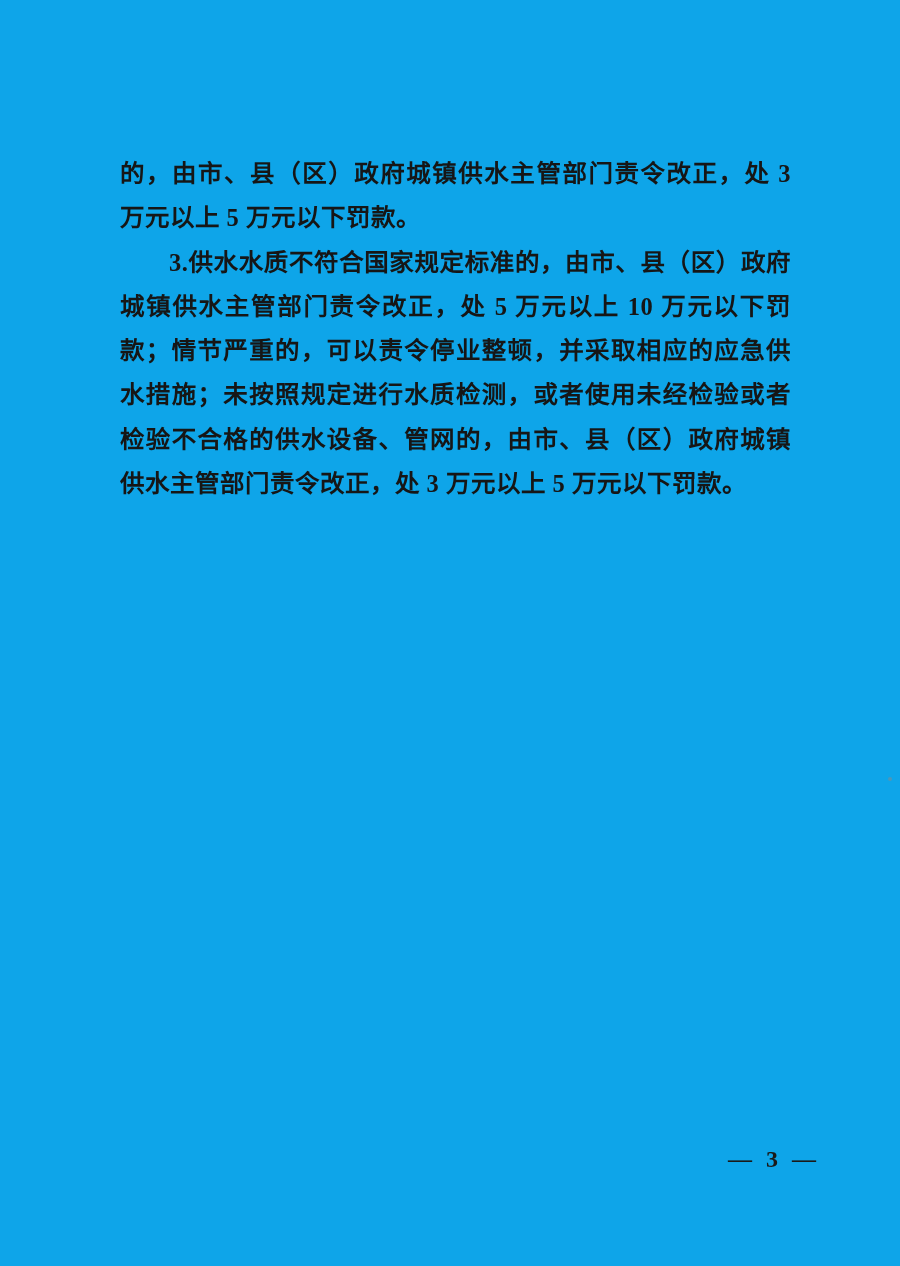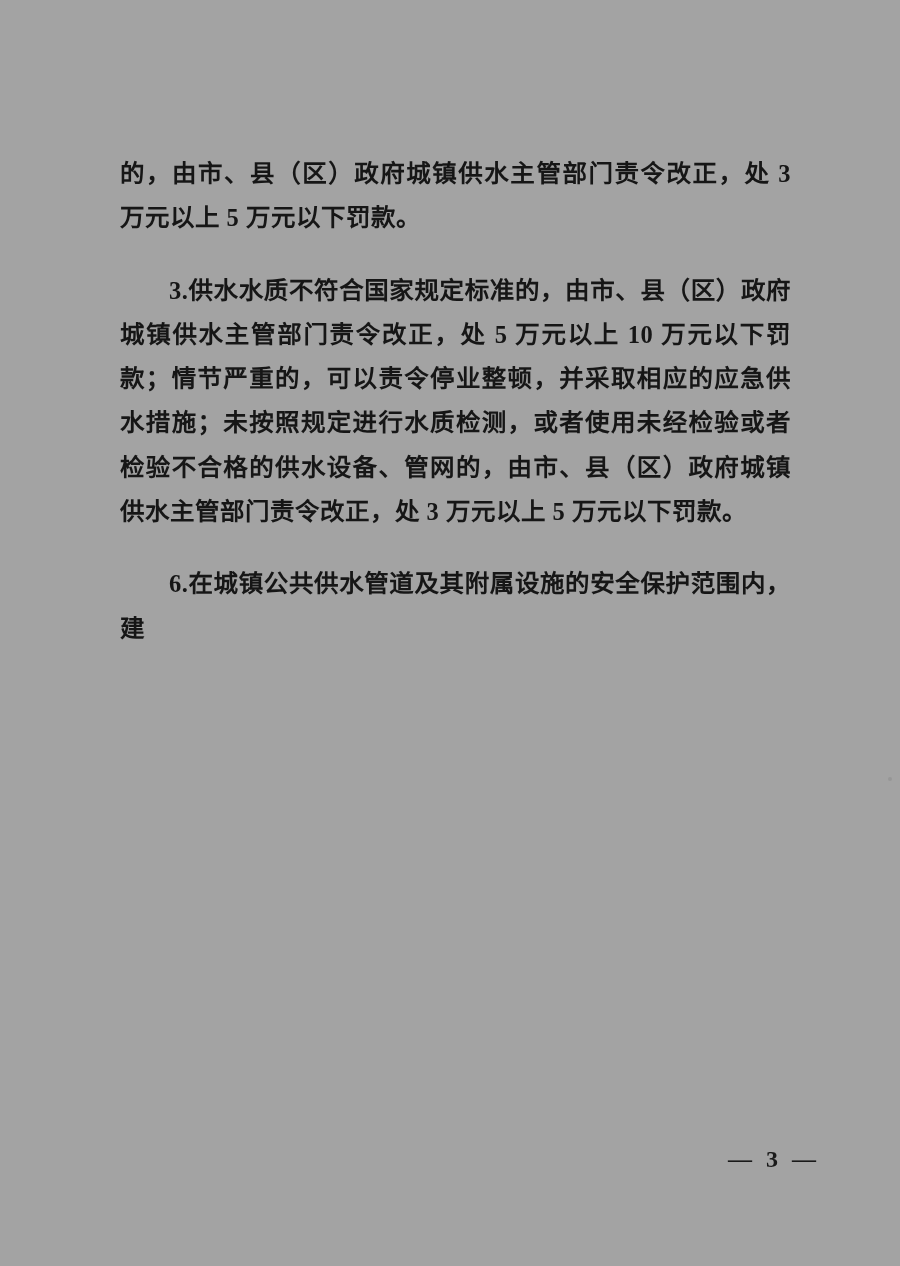--- a/index.html
+++ b/index.html
@@ -4,21 +4,21 @@
 <style>
   html, body {
     margin: 0;
     padding: 0;
     background: #ffffff;
   }
   .page {
     position: relative;
     width: 900px;
     height: 1266px;
-    background: #a3a3a3;
+    background: #0ea5e9;
     overflow: hidden;
     font-family: "Liberation Serif", "DejaVu Serif", serif;
   }
   .content {
     position: absolute;
     left: 120px;
     top: 152px;
     width: 671px;
     font-size: 24.5px;
     line-height: 44.3px;
@@ -27,21 +27,20 @@
     text-align: justify;
     text-justify: inter-ideograph;
     letter-spacing: 0.5px;
   }
   .content p {
     margin: 0;
     padding: 0;
   }
   .content p.indent {
     text-indent: 2em;
-    margin-top: 28px;
   }
   .page-number {
     position: absolute;
     left: 0;
     top: 1146px;
     width: 820px;
     text-align: right;
     font-size: 24px;
     font-weight: bold;
     color: #1a1a1a;
@@ -59,20 +58,19 @@
   }
 </style>
 </head>
 <body>
 
 <div class="page">
 
   <div class="content">
     <p>的，由市、县（区）政府城镇供水主管部门责令改正，处 3 万元以上 5 万元以下罚款。</p>
     <p class="indent">3.供水水质不符合国家规定标准的，由市、县（区）政府城镇供水主管部门责令改正，处 5 万元以上 10 万元以下罚款；情节严重的，可以责令停业整顿，并采取相应的应急供水措施；未按照规定进行水质检测，或者使用未经检验或者检验不合格的供水设备、管网的，由市、县（区）政府城镇供水主管部门责令改正，处 3 万元以上 5 万元以下罚款。</p>
-    <p class="indent">6.在城镇公共供水管道及其附属设施的安全保护范围内，建</p>
   </div>
 
   <div class="page-number">— 3 —</div>
 
   <div class="speck"></div>
 
 </div>
 
 </body></html>

